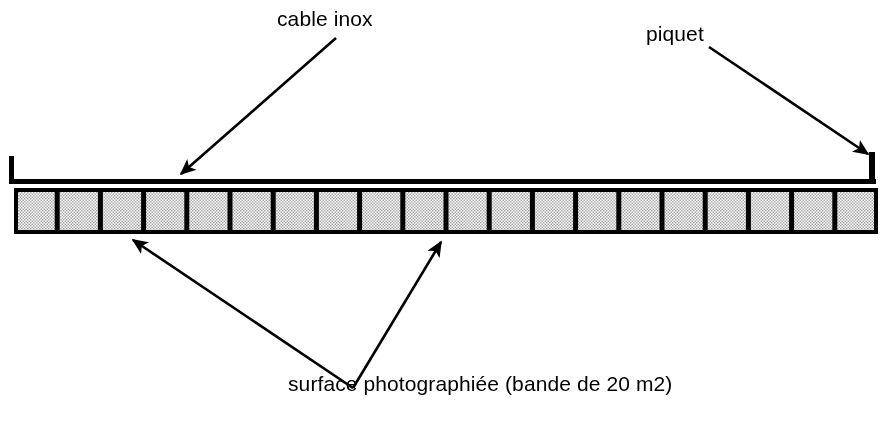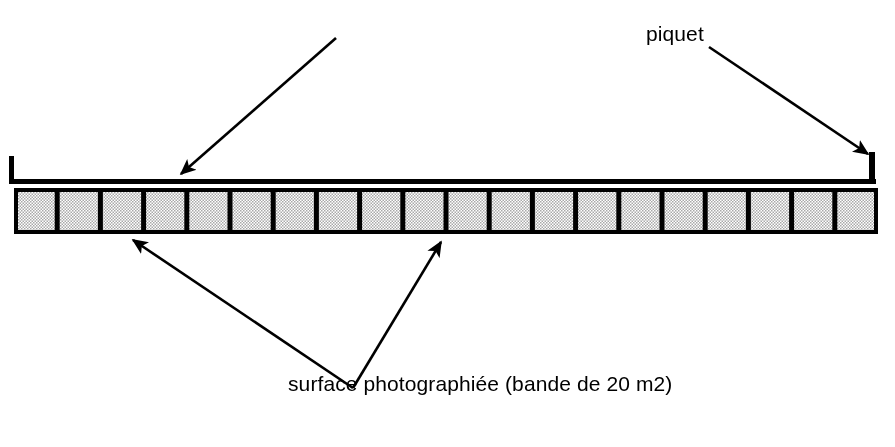--- a/index.html
+++ b/index.html
@@ -92,18 +92,19 @@
 
     <g stroke="#000000" stroke-width="2.6" fill="none">
       <line x1="336" y1="38" x2="181" y2="174" marker-end="url(#solid-arrowhead)"></line>
       <line x1="709" y1="47" x2="868" y2="154" marker-end="url(#solid-arrowhead)"></line>
       <line x1="353" y1="388" x2="133" y2="240" marker-end="url(#solid-arrowhead)"></line>
       <line x1="353" y1="388" x2="441" y2="242" marker-end="url(#solid-arrowhead)"></line>
     </g>
 
   </svg>
 
+  <div class="diagram-label" id="label-cable-inox">cable inox</div>
 
   <div class="diagram-label" id="label-piquet">piquet</div>
 
   <div class="diagram-label" id="label-surface">surface photographiée (bande de 20 m2)</div>
 
 </div>
 
 </body></html>

